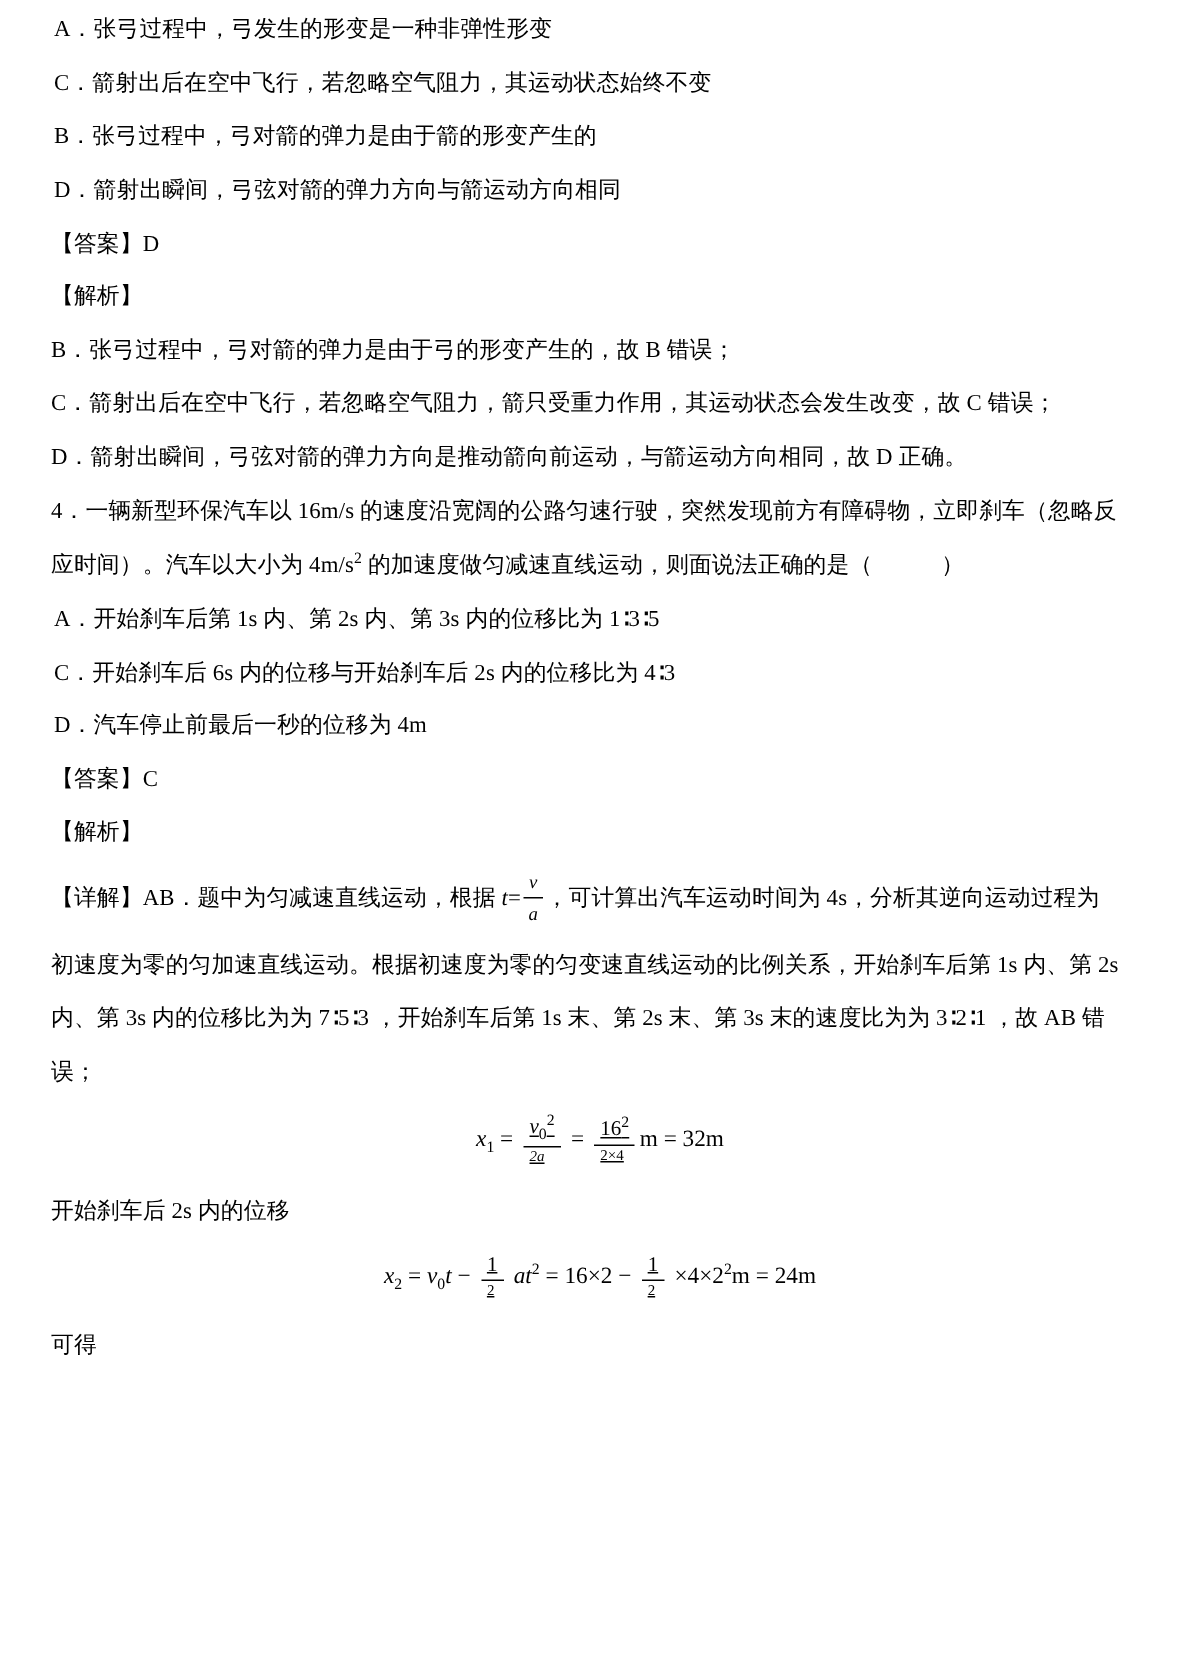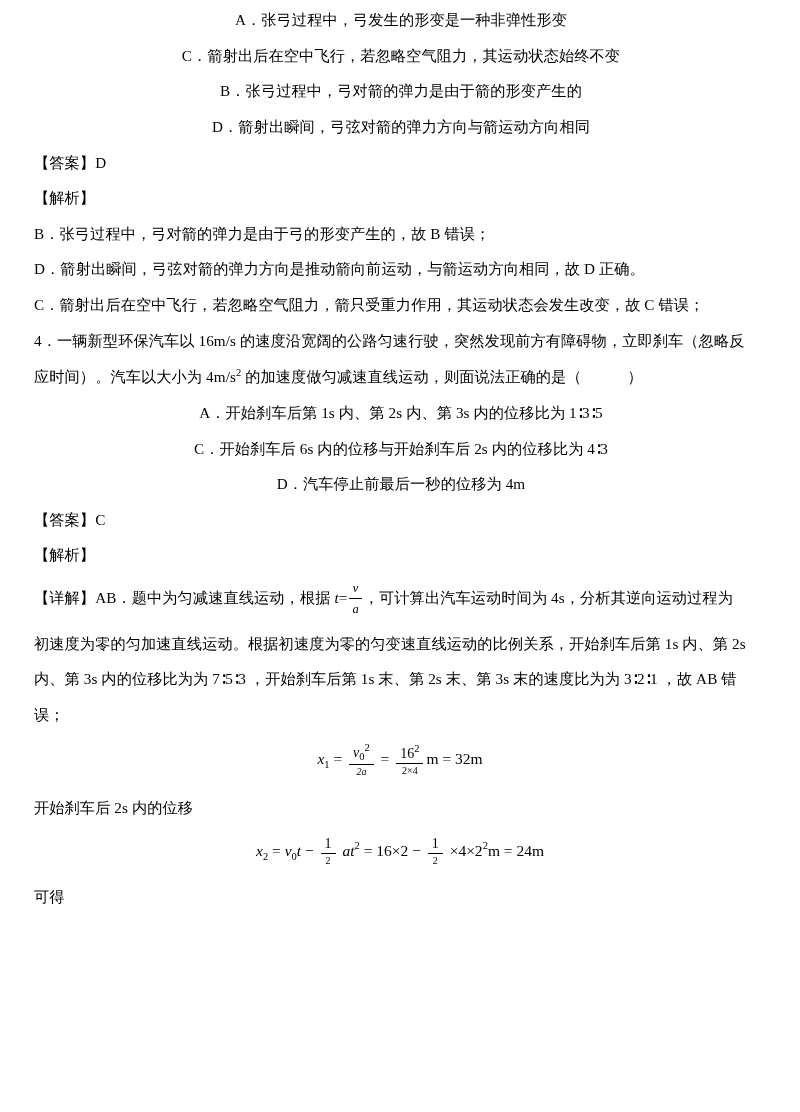--- a/index.html
+++ b/index.html
@@ -20,21 +20,20 @@
     padding: 8px 34px 10px 34px;
   }
   .line {
     font-size: 15.2px;
     line-height: 1.62;
     margin: 0 0 11px 0;
     letter-spacing: 0.1px;
   }
   .opt {
     padding-left: 2px;
-    text-align: center;
   }
   .q-body {
     text-indent: 0;
   }
   .formula-row {
     text-align: center;
     margin: 16px 0 18px 0;
   }
   .formula {
     display: inline-block;
@@ -49,24 +48,25 @@
     font-style: normal;
   }
   .sup {
     font-size: 10.5px;
     vertical-align: super;
     font-style: normal;
   }
   .frac {
     display: inline-block;
     vertical-align: middle;
-    text-align: center;
+    text-align: left;
     margin: 0 3px;
     position: relative;
     top: -1px;
+    text-decoration: underline;
   }
   .frac .num {
     display: block;
     padding: 0 4px 1px 4px;
     border-bottom: 1px solid #000;
     font-size: 14px;
   }
   .frac .den {
     display: block;
     padding: 1px 4px 0 4px;
@@ -100,22 +100,22 @@
 
   <p class="line opt">A．张弓过程中，弓发生的形变是一种非弹性形变</p>
   <p class="line opt">C．箭射出后在空中飞行，若忽略空气阻力，其运动状态始终不变</p>
   <p class="line opt">B．张弓过程中，弓对箭的弹力是由于箭的形变产生的</p>
   <p class="line opt">D．箭射出瞬间，弓弦对箭的弹力方向与箭运动方向相同</p>
 
   <p class="line">【答案】D</p>
   <p class="line">【解析】</p>
 
   <p class="line">B．张弓过程中，弓对箭的弹力是由于弓的形变产生的，故 B 错误；</p>
+  <p class="line">C．箭射出后在空中飞行，若忽略空气阻力，箭只受重力作用，其运动状态会发生改变，故 C 错误；</p>
   <p class="line">D．箭射出瞬间，弓弦对箭的弹力方向是推动箭向前运动，与箭运动方向相同，故 D 正确。</p>
-  <p class="line">C．箭射出后在空中飞行，若忽略空气阻力，箭只受重力作用，其运动状态会发生改变，故 C 错误；</p>
 
   <p class="line q-body">4．一辆新型环保汽车以 16m/s 的速度沿宽阔的公路匀速行驶，突然发现前方有障碍物，立即刹车（忽略反</p>
   <p class="line q-body"><span>应时间）。汽车以大小为 4m/s</span><span class="sup">2</span><span> 的加速度做匀减速直线运动，则面说法正确的是（　　　）</span></p>
 
   <p class="line opt">A．开始刹车后第 1s 内、第 2s 内、第 3s 内的位移比为 1∶3∶5</p>
   <p class="line opt">C．开始刹车后 6s 内的位移与开始刹车后 2s 内的位移比为 4∶3</p>
   <p class="line opt">D．汽车停止前最后一秒的位移为 4m</p>
 
   <p class="line">【答案】C</p>
   <p class="line">【解析】</p>

